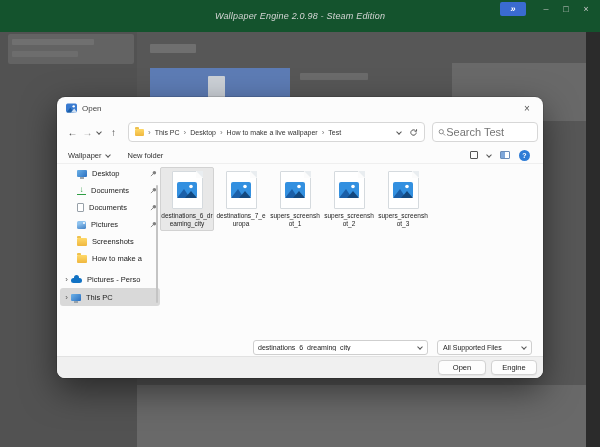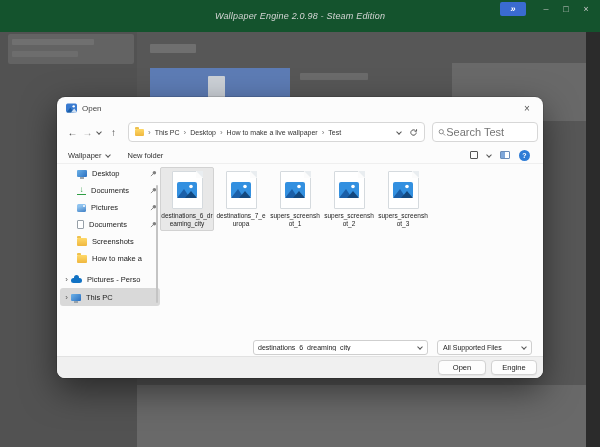--- a/index.html
+++ b/index.html
@@ -246,36 +246,36 @@
         </div>
         <div class="sb-item">
           <span class="icon-down"></span>
           <span class="sb-label">Documents</span>
           <svg class="pin" width="7" height="7" viewBox="0 0 8 8">
               <circle cx="5" cy="3" r="2" fill="#808080"></circle>
               <path d="M1 7 L4 4" stroke="#808080" stroke-width="1"></path>
             </svg>
         </div>
         <div class="sb-item">
+          <span class="icon-doc"></span>
+          <span class="sb-label">Documents</span>
+          <svg class="pin" width="7" height="7" viewBox="0 0 8 8">
+              <circle cx="5" cy="3" r="2" fill="#808080"></circle>
+              <path d="M1 7 L4 4" stroke="#808080" stroke-width="1"></path>
+            </svg>
+        </div>
+        <div class="sb-item">
           <span class="icon-pic"></span>
           <span class="sb-label">Pictures</span>
           <svg class="pin" width="7" height="7" viewBox="0 0 8 8">
               <circle cx="5" cy="3" r="2" fill="#808080"></circle>
               <path d="M1 7 L4 4" stroke="#808080" stroke-width="1"></path>
             </svg>
         </div>
         <div class="sb-item">
-          <span class="icon-doc"></span>
-          <span class="sb-label">Documents</span>
-          <svg class="pin" width="7" height="7" viewBox="0 0 8 8">
-              <circle cx="5" cy="3" r="2" fill="#808080"></circle>
-              <path d="M1 7 L4 4" stroke="#808080" stroke-width="1"></path>
-            </svg>
-        </div>
-        <div class="sb-item">
           <span class="icon-folder"></span>
           <span class="sb-label">Screenshots</span>
         </div>
         <div class="sb-item">
           <span class="icon-folder"></span>
           <span class="sb-label">How to make a</span>
         </div>
         <div class="sb-gap"></div>
         <div class="sb-item group">
           <span class="sb-chev">›</span>

